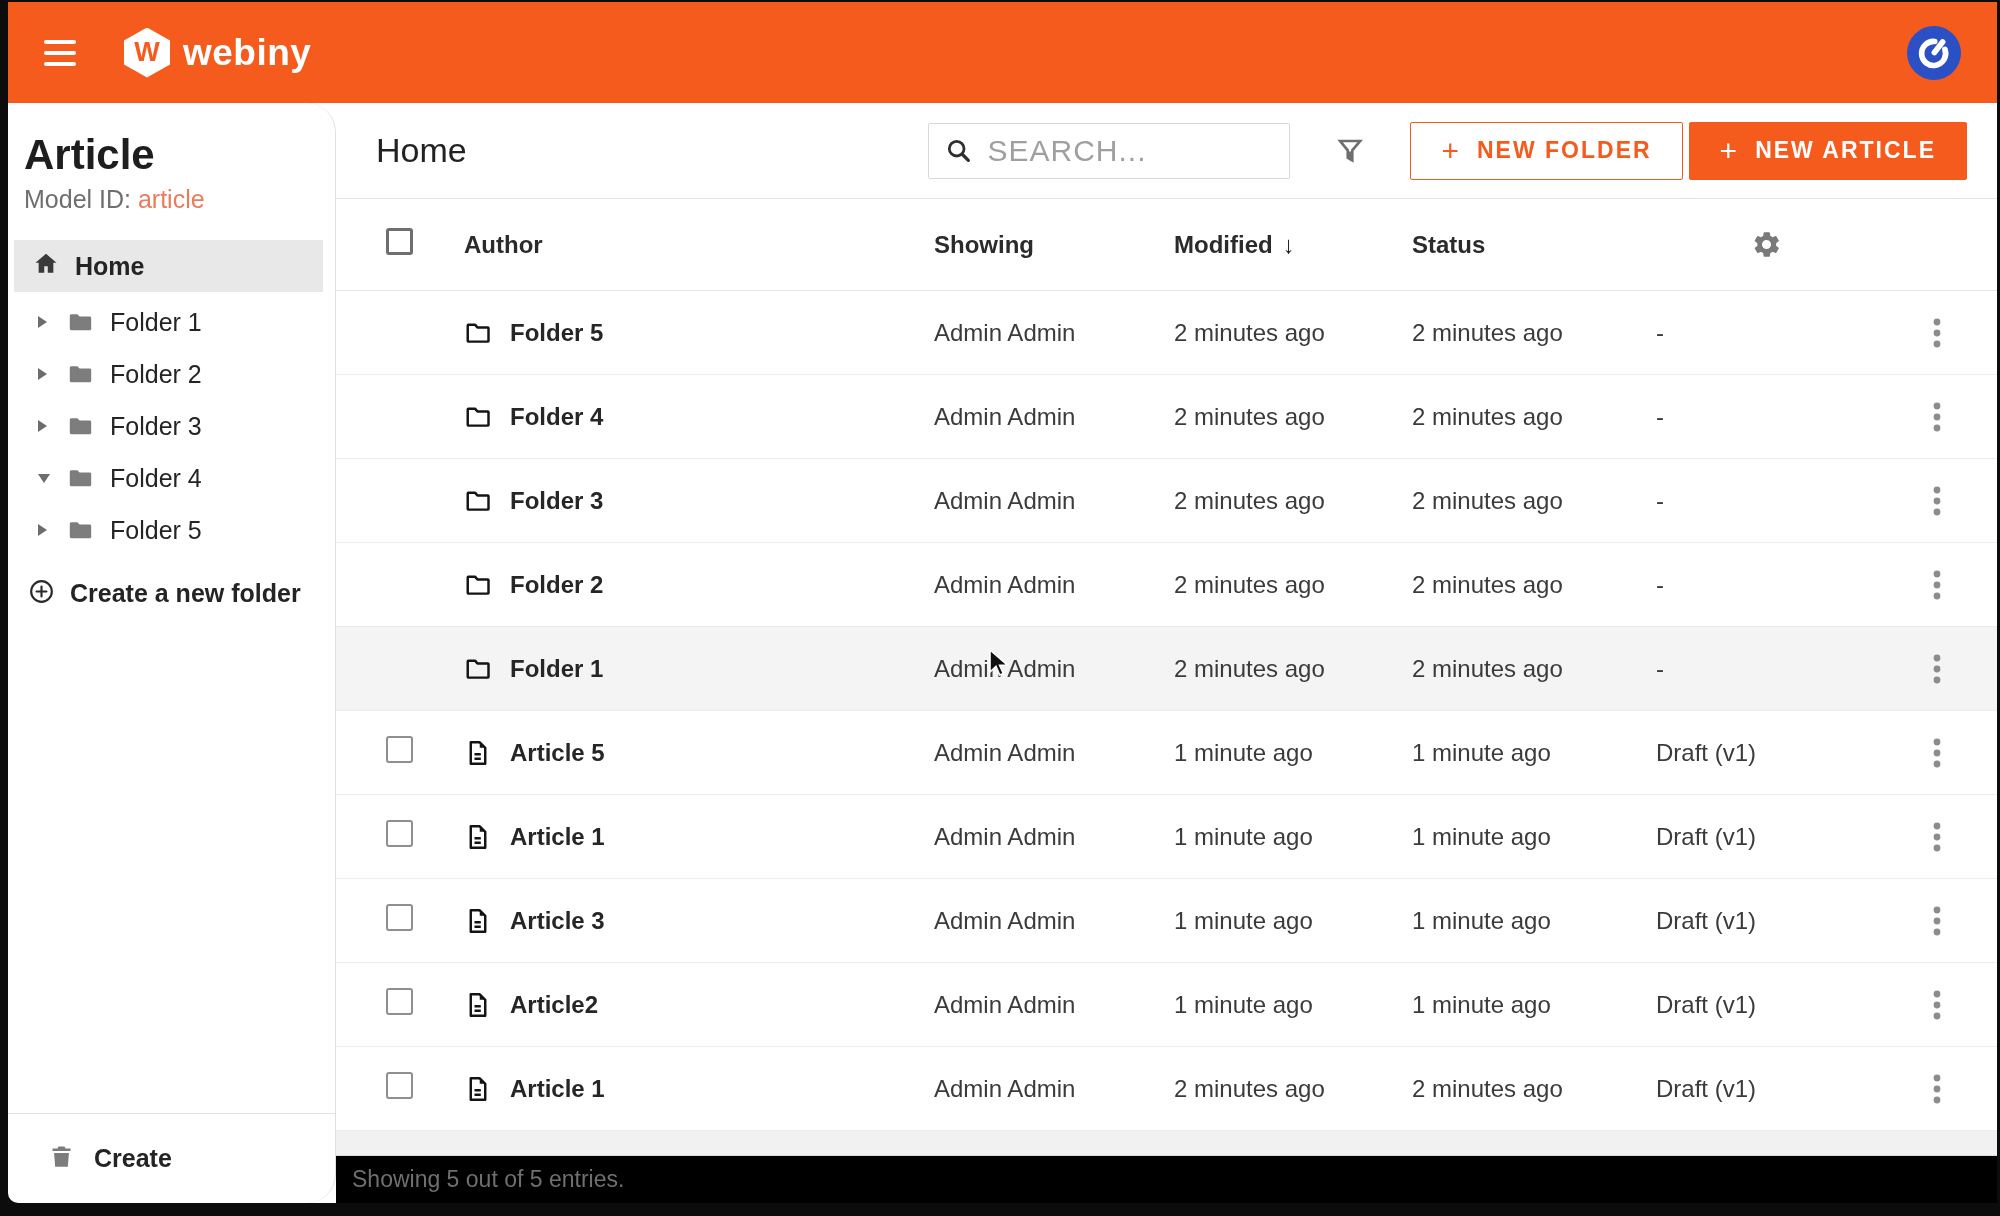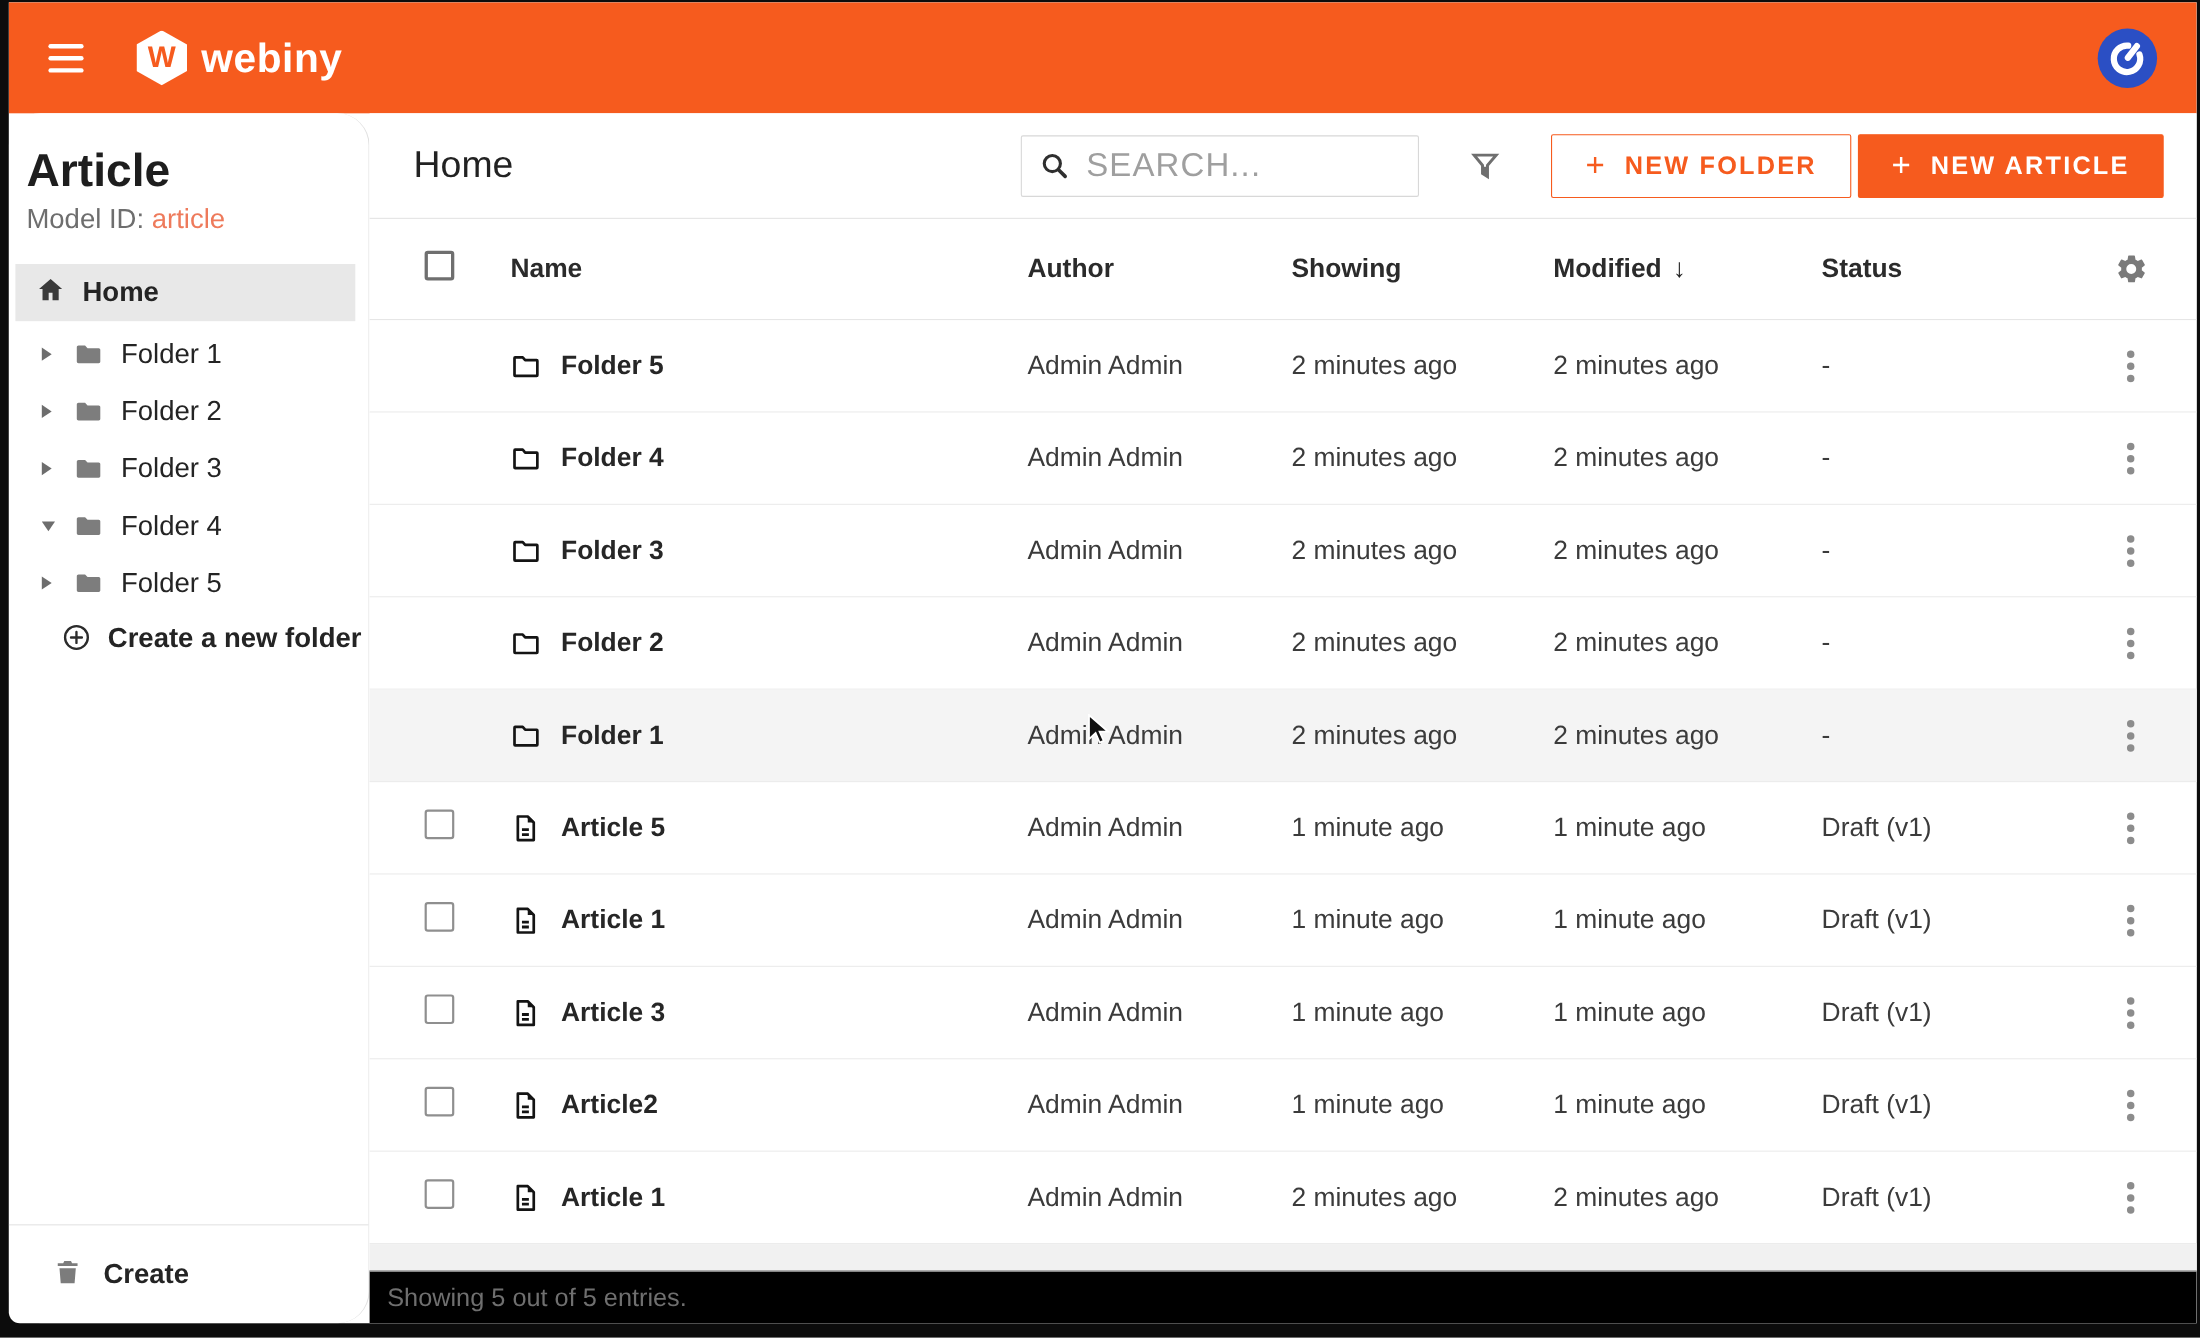--- a/index.html
+++ b/index.html
@@ -40,22 +40,22 @@
   .tree-home { height:52px; display:flex; align-items:center; gap:15px;
                padding-left:18px; margin:0 12px 4px 6px; background:#e8e8e8; cursor:pointer; }
   .tree-home .tree-label { font-weight:700; }
   .tree-item { height:52px; display:flex; align-items:center; padding-left:30px; cursor:pointer; }
   .chevron { width:0; height:0; border-left:9px solid #6d6d6d; border-top:6px solid transparent;
              border-bottom:6px solid transparent; margin-right:20px; flex:0 0 auto; }
   .chevron.down { border-left:6px solid transparent; border-right:6px solid transparent;
                   border-top:9px solid #6d6d6d; border-bottom:none; margin-right:17px; }
   .tree-item .icon { margin-right:16px; display:inline-flex; }
   .tree-label { font-size:25px; color:#242424; }
-  .create-folder { margin-top:10px; height:54px; display:flex; gap:15px;
-                   padding-left:48px; cursor:pointer; }
+  .create-folder { margin-top:10px; height:54px; display:flex; align-items:center; gap:15px;
+                   padding-left:20px; cursor:pointer; }
   .create-folder .tree-label { font-weight:700; }
   .sidebar-spacer { flex:1; }
   .trash-row { border-top:1px solid #e3e3e3; height:90px; flex:0 0 auto; display:flex;
                align-items:center; gap:19px; padding-left:40px; cursor:pointer; }
   .trash-row .tree-label { font-weight:700; }
 
   
   .main { flex:1; display:flex; flex-direction:column; min-width:0; background:#fff; }
   .main-header { height:96px; flex:0 0 auto; display:flex; align-items:center;
                  padding:0 30px 0 40px; border-bottom:1px solid #e4e4e4; }
@@ -249,21 +249,20 @@
           <span>NEW FOLDER</span>
         </button>
         <button class="btn btn-filled">
           <span class="plus">+</span>
           <span>NEW ARTICLE</span>
         </button>
       </div>
 
       <div class="table-header grid-cols">
         <div><span class="checkbox" style="border-color:#6f6f6f;"></span></div>
-        <div>Name</div>
         <div>Author</div>
         <div>Showing</div>
         <div>
           <span>Modified</span><span class="sort-arrow">↓</span>
         </div>
         <div>Status</div>
         <div class="actions-cell">
           <span class="gear">
             <svg width="31" height="31" viewBox="0 0 24 24" fill="#7a7a7a">
               <path d="M19.4 12.9c0-.3.1-.6.1-.9s0-.6-.1-.9l2-1.6a.5.5 0 0 0 .1-.6l-1.9-3.3a.5.5 0 0 0-.6-.2l-2.4 1a7 7 0 0 0-1.6-.9l-.4-2.5a.5.5 0 0 0-.5-.4h-3.8a.5.5 0 0 0-.5.4l-.4 2.5c-.6.2-1.1.5-1.6.9l-2.4-1a.5.5 0 0 0-.6.2L2.9 8.9a.5.5 0 0 0 .1.6l2 1.6c0 .3-.1.6-.1.9s0 .6.1.9l-2 1.6a.5.5 0 0 0-.1.6l1.9 3.3c.1.2.4.3.6.2l2.4-1c.5.4 1 .7 1.6.9l.4 2.5c0 .2.2.4.5.4h3.8c.2 0 .4-.2.5-.4l.4-2.5c.6-.2 1.1-.5 1.6-.9l2.4 1c.2.1.5 0 .6-.2l1.9-3.3a.5.5 0 0 0-.1-.6zM12 15.5A3.5 3.5 0 1 1 12 8.5a3.5 3.5 0 0 1 0 7z"></path>

